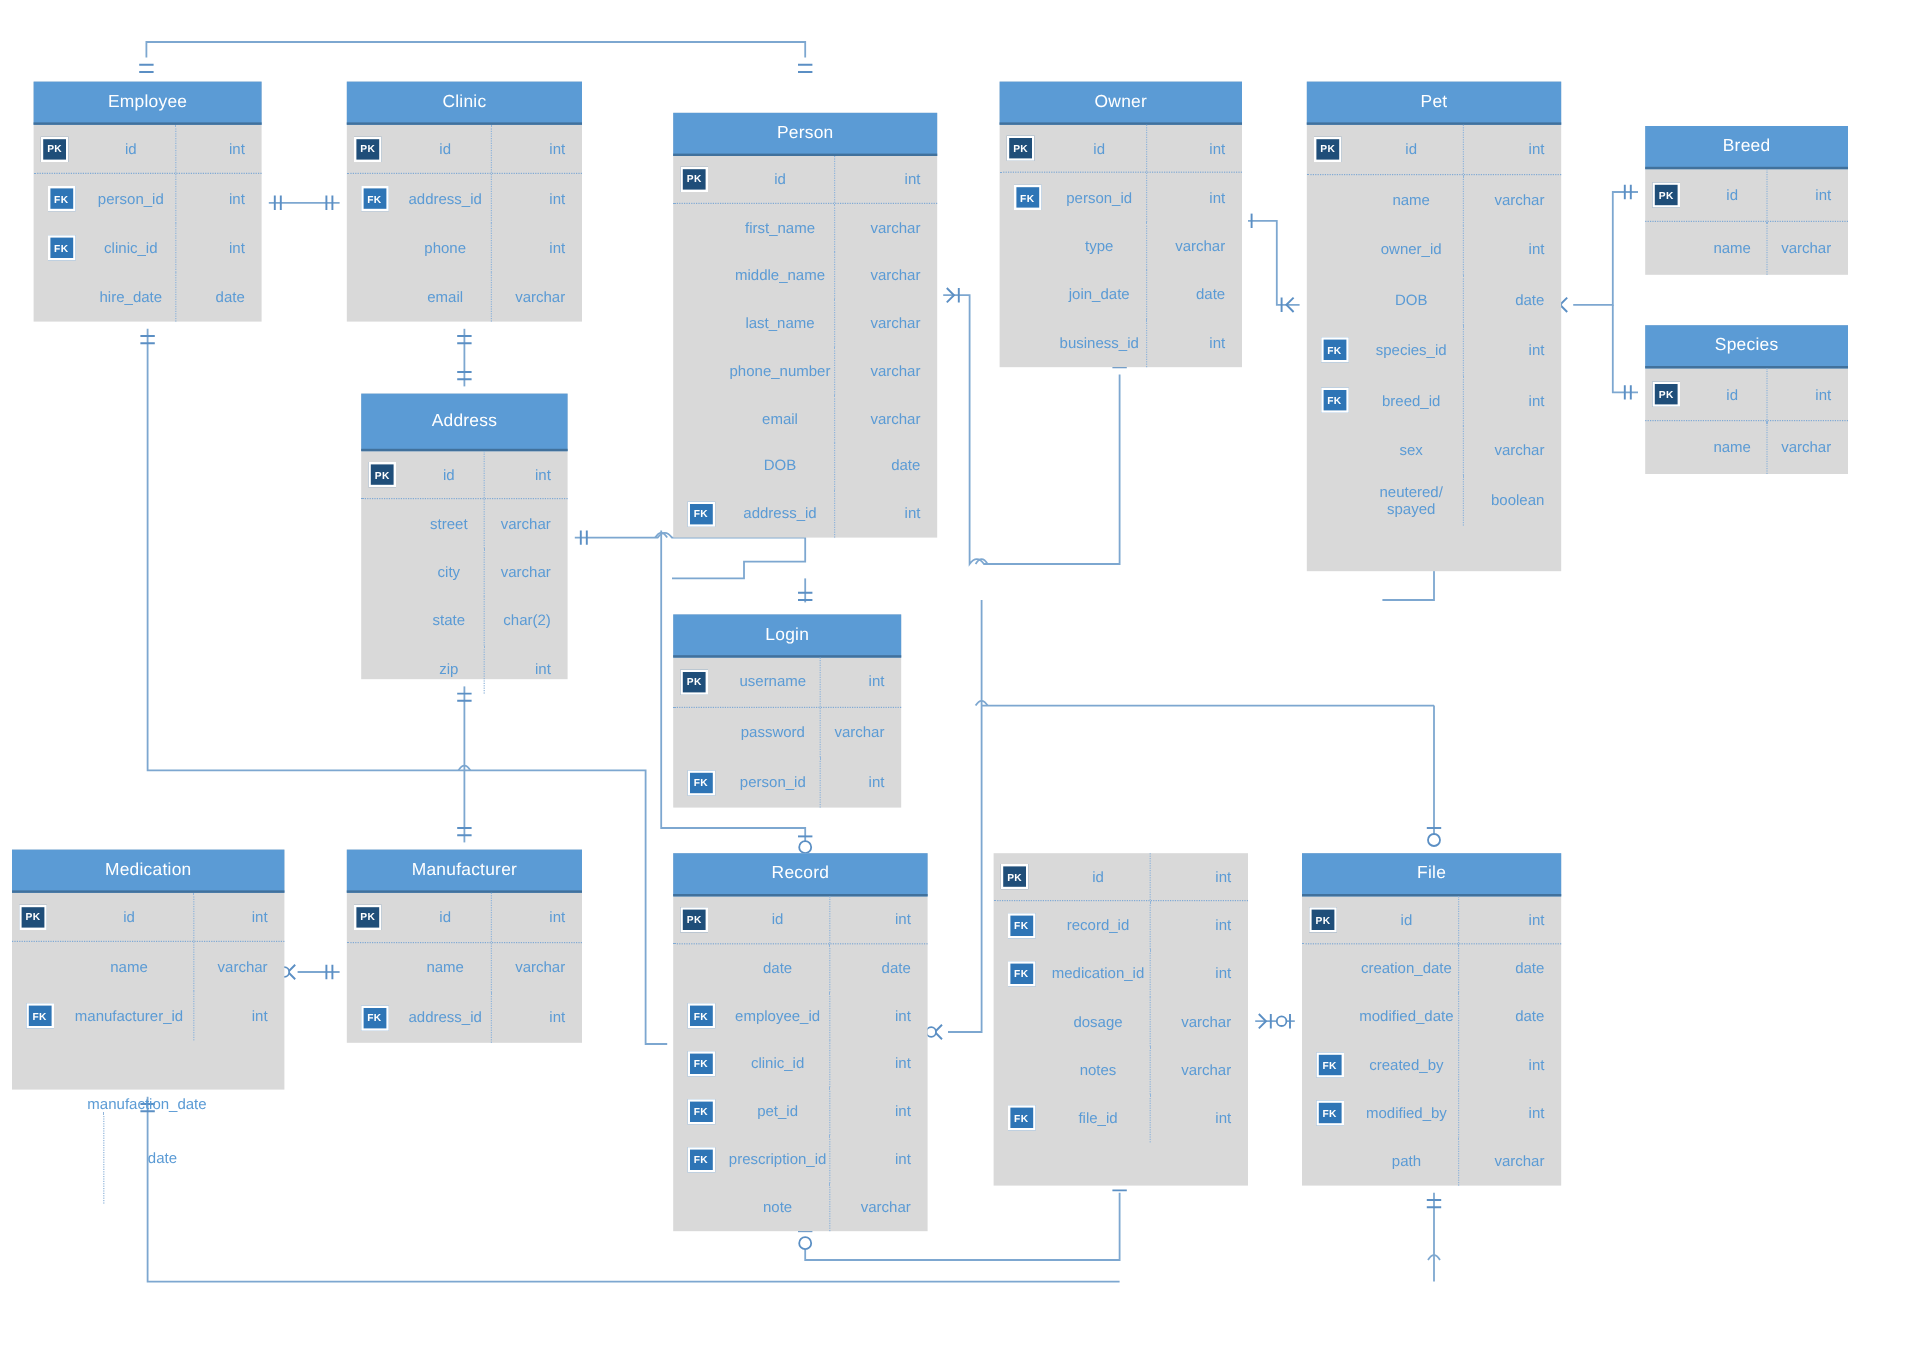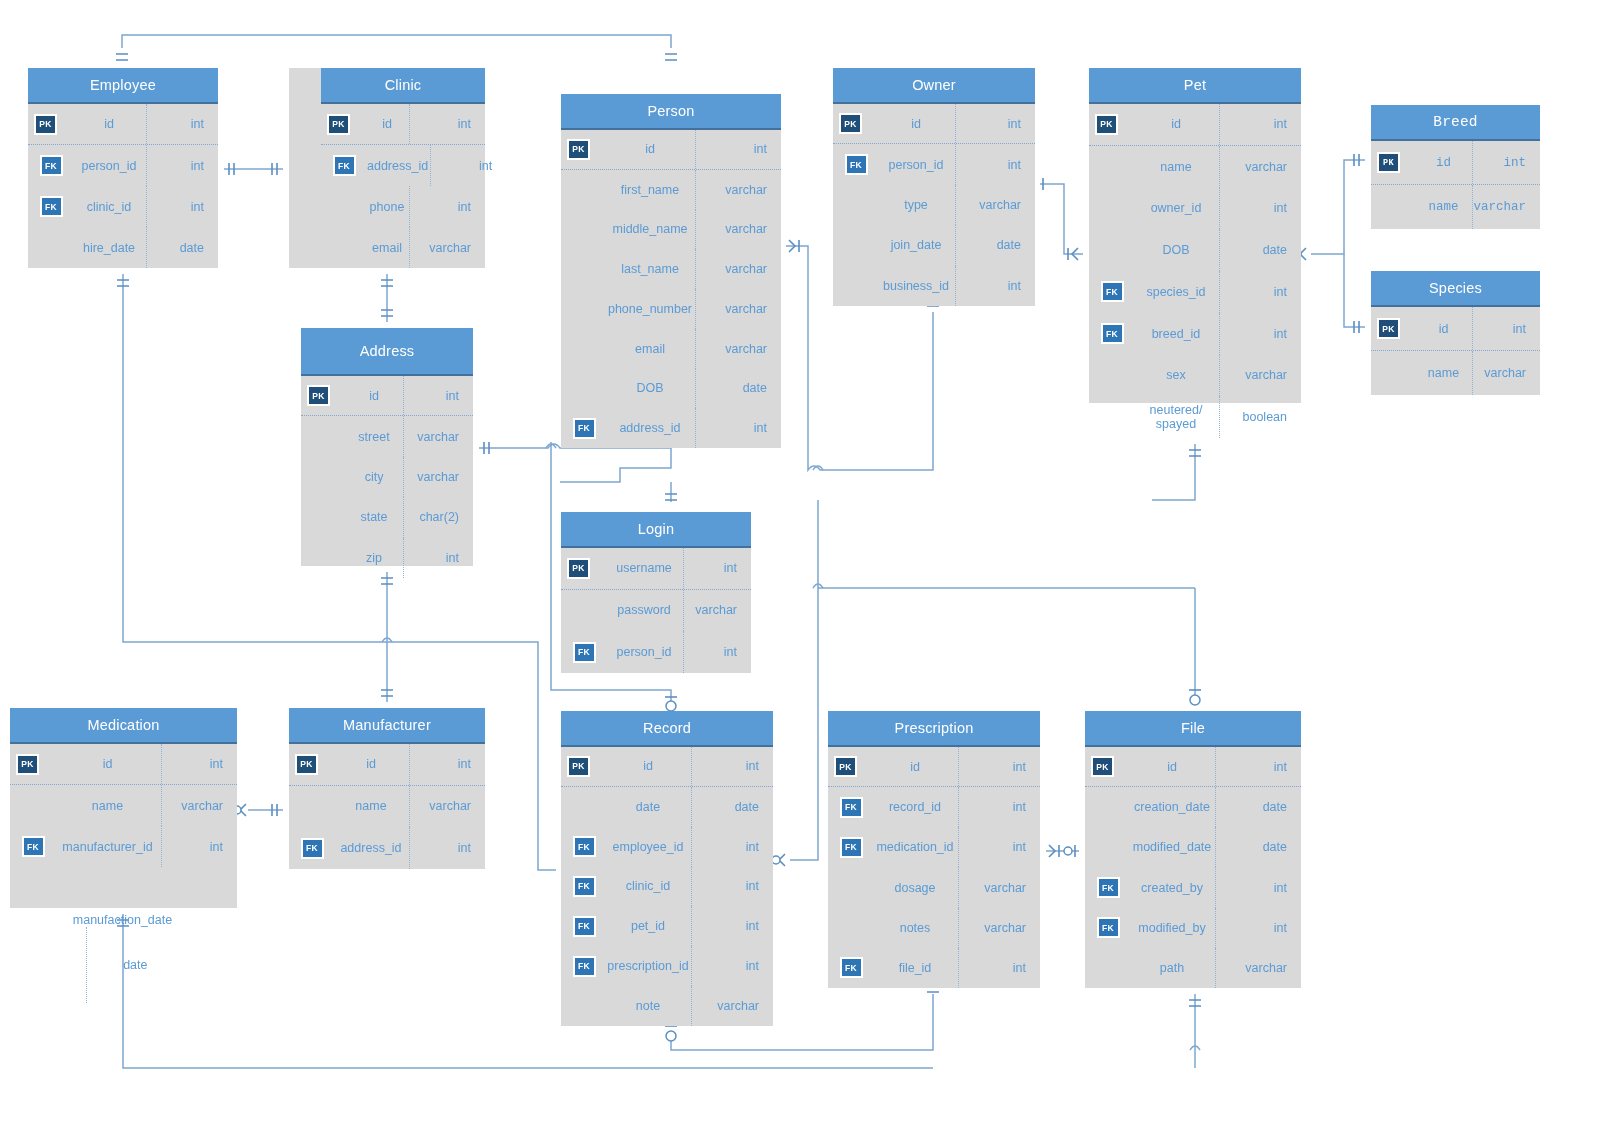--- a/index.html
+++ b/index.html
@@ -264,21 +264,21 @@
           </div>
           <div class="attr-name">clinic_id</div>
           <div class="attr-type" style="width: 72px; flex: 0 0 72px;">int</div>
         </div>
         <div class="attr" style="height: 41px;">
           <div class="key-slot"></div>
           <div class="attr-name">hire_date</div>
           <div class="attr-type" style="width: 72px; flex: 0 0 72px;">date</div>
         </div>
       </div>
-      <div class="entity" style="left: 289px; top: 68px; width: 196px; height: 200px; padding-left: 32px;">
+      <div class="entity" style="left: 289px; top: 68px; width: 196px; height: 200px;">
         <div class="entity-title" style="height: 36px;">Clinic</div>
         <div class="attr pk-row" style="height: 41px;">
           <div class="key-slot">
             <span class="badge pk">PK</span>
           </div>
           <div class="attr-name">id</div>
           <div class="attr-type" style="width: 76px; flex: 0 0 76px;">int</div>
         </div>
         <div class="attr" style="height: 41px;">
           <div class="key-slot fk-slot">
@@ -370,21 +370,21 @@
           <div class="key-slot"></div>
           <div class="attr-name">join_date</div>
           <div class="attr-type" style="width: 80px; flex: 0 0 80px;">date</div>
         </div>
         <div class="attr" style="height: 40.4px;">
           <div class="key-slot"></div>
           <div class="attr-name">business_id</div>
           <div class="attr-type" style="width: 80px; flex: 0 0 80px;">int</div>
         </div>
       </div>
-      <div class="entity" style="left: 1089px; top: 68px; width: 212px; height: 335px;">
+      <div class="entity" style="left: 1089px; top: 68px; width: 212px; height: 408px;">
         <div class="entity-title" style="height: 36px;">Pet</div>
         <div class="attr pk-row" style="height: 41.75px;">
           <div class="key-slot">
             <span class="badge pk">PK</span>
           </div>
           <div class="attr-name">id</div>
           <div class="attr-type" style="width: 82px; flex: 0 0 82px;">int</div>
         </div>
         <div class="attr" style="height: 41.75px;">
           <div class="key-slot"></div>
@@ -419,21 +419,21 @@
           <div class="key-slot"></div>
           <div class="attr-name">sex</div>
           <div class="attr-type" style="width: 82px; flex: 0 0 82px;">varchar</div>
         </div>
         <div class="attr" style="height: 41.75px;">
           <div class="key-slot"></div>
           <div class="attr-name">neutered/<br>spayed</div>
           <div class="attr-type" style="width: 82px; flex: 0 0 82px;">boolean</div>
         </div>
       </div>
-      <div class="entity" style="left: 1371px; top: 105px; width: 169px; height: 124px; font-family: Liberation Mono, monospace;">
+      <div class="entity" style="left: 1371px; top: 105px; width: 169px; height: 124px;">
         <div class="entity-title" style="height: 36px;">Breed</div>
         <div class="attr pk-row" style="height: 44px;">
           <div class="key-slot">
             <span class="badge pk">PK</span>
           </div>
           <div class="attr-name">id</div>
           <div class="attr-type" style="width: 68px; flex: 0 0 68px;">int</div>
         </div>
         <div class="attr" style="height: 44px;">
           <div class="key-slot"></div>
@@ -599,21 +599,20 @@
           <div class="attr-name">prescription_id</div>
           <div class="attr-type" style="width: 82px; flex: 0 0 82px;">int</div>
         </div>
         <div class="attr" style="height: 39.8571px;">
           <div class="key-slot"></div>
           <div class="attr-name">note</div>
           <div class="attr-type" style="width: 82px; flex: 0 0 82px;">varchar</div>
         </div>
       </div>
       <div class="entity" style="left: 828px; top: 711px; width: 212px; height: 277px;">
-        <div class="entity-title" style="height: 36px;">Prescription</div>
         <div class="attr pk-row" style="height: 40.1667px;">
           <div class="key-slot">
             <span class="badge pk">PK</span>
           </div>
           <div class="attr-name">id</div>
           <div class="attr-type" style="width: 82px; flex: 0 0 82px;">int</div>
         </div>
         <div class="attr" style="height: 40.1667px;">
           <div class="key-slot fk-slot">
             <span class="badge fk">FK</span>

